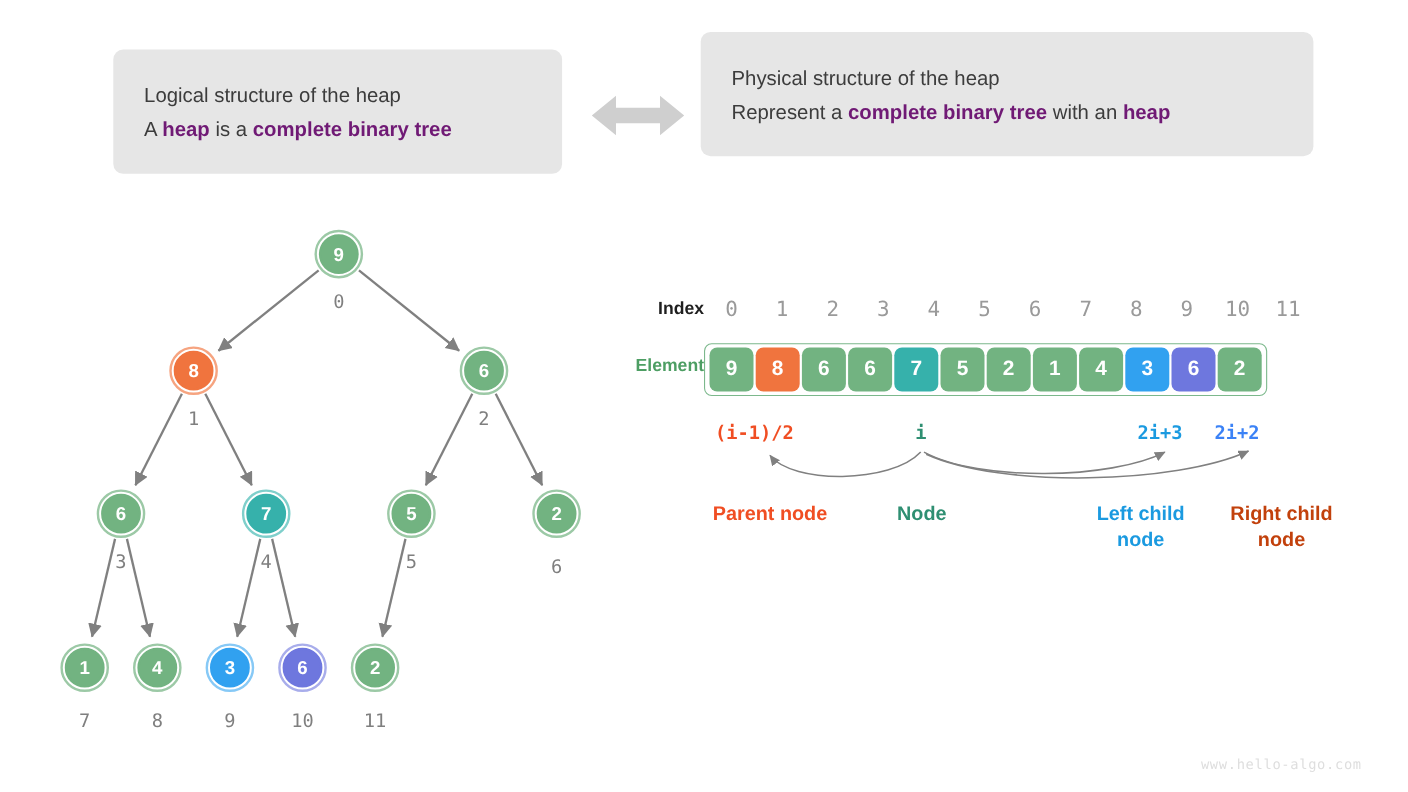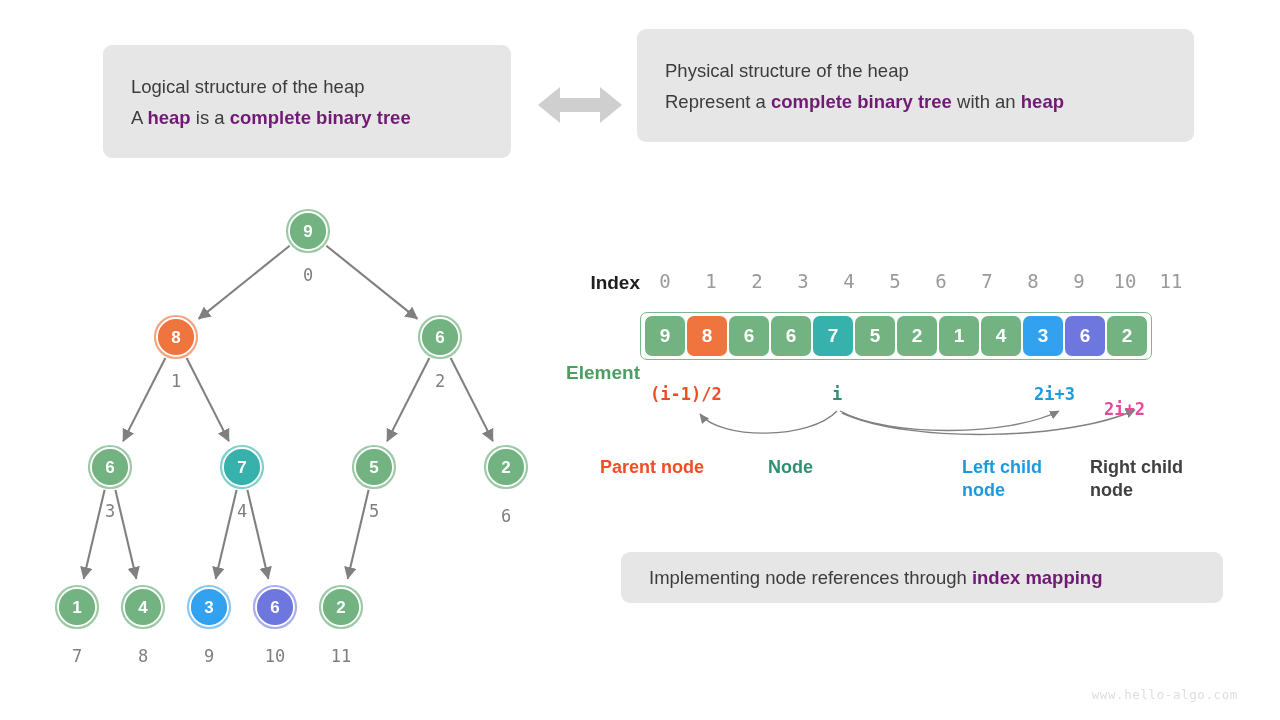--- a/index.html
+++ b/index.html
@@ -84,28 +84,28 @@
   .edge { stroke: #808080; stroke-width: 2.1px; fill: none; }
 
   
   #array-area {
     position: absolute;
     left: 530px; top: 262px;
     width: 700px; height: 120px;
   }
   #label-index, #label-element {
     position: absolute;
-    font-size: 19px;
+    font-size: 16px;
     font-weight: 700;
     text-align: right;
     width: 110px;
     left: 0;
   }
   #label-index   { top: 10px; color: #1f1f1f; }
-  #label-element { top: 62px; color: #4d9e63; margin-top: 38px; }
+  #label-element { top: 62px; color: #4d9e63; }
 
   #index-row {
     position: absolute;
     left: 112px; top: 8px;
     display: flex;
   }
   #index-row .idx {
     width: 46px;
     text-align: center;
     font-family: "DejaVu Sans Mono", monospace;
@@ -147,20 +147,21 @@
     font-family: "DejaVu Sans Mono", monospace;
     font-size: 17px;
     font-weight: 700;
     white-space: nowrap;
   }
   .role {
     position: absolute;
     font-family: "Liberation Sans", sans-serif;
     font-size: 18px;
     font-weight: 700;
+    text-align: center;
     white-space: pre-line;
     line-height: 23px;
   }
   #curve-svg {
     position: absolute;
     left: 0; top: 0;
     width: 720px; height: 80px;
   }
 
   
@@ -306,29 +307,26 @@
         </marker>
       </defs>
       <path d="M327 33 C 300 62, 210 62, 190 36" class="curve" fill="none" stroke="#808080" stroke-width="1.4" marker-end="url(#curvehead)"></path>
       <path d="M330 33 C 380 60, 500 58, 549 33" fill="none" stroke="#808080" stroke-width="1.4" marker-end="url(#curvehead)"></path>
       <path d="M332 35 C 400 66, 560 62, 625 32" fill="none" stroke="#808080" stroke-width="1.4" marker-end="url(#curvehead)"></path>
     </svg>
 
     <div class="formula" id="f-parent" style="left: 140px; top: 6px; color: rgb(240, 78, 35);">(i-1)/2</div>
     <div class="formula" id="f-node" style="left: 322px; top: 6px; color: rgb(47, 143, 114);">i</div>
     <div class="formula" id="f-left" style="left: 524px; top: 6px; color: rgb(27, 154, 224);">2i+3</div>
-    <div class="formula" id="f-right" style="left: 594px; top: 6px; color: #ec4899; margin-top: 15px;">2i+2</div>
+    <div class="formula" id="f-right" style="left: 594px; top: 6px; color: #3b82f6;">2i+2</div>
 
     <div class="role" id="r-parent" style="left: 90px; top: 78px; width: 200px; color: rgb(240, 78, 35);">Parent node</div>
     <div class="role" id="r-node" style="left: 258px; top: 78px; width: 140px; color: rgb(47, 143, 114);">Node</div>
     <div class="role" id="r-left" style="left: 452px; top: 78px; width: 150px; color: rgb(27, 154, 224);">Left child
 node</div>
-    <div class="role" id="r-right" style="left: 580px; top: 78px; width: 150px; color: #404040;">Right child
+    <div class="role" id="r-right" style="left: 580px; top: 78px; width: 150px; color: #c2410c;">Right child
 node</div>
   </div>
 
-  <div class="callout" id="callout-bottom">
-    <div class="line"><span>Implementing node references through </span><b>index mapping</b></div>
-  </div>
 
   <div id="watermark">www.hello-algo.com</div>
 
 </div>
 
 </body></html>

